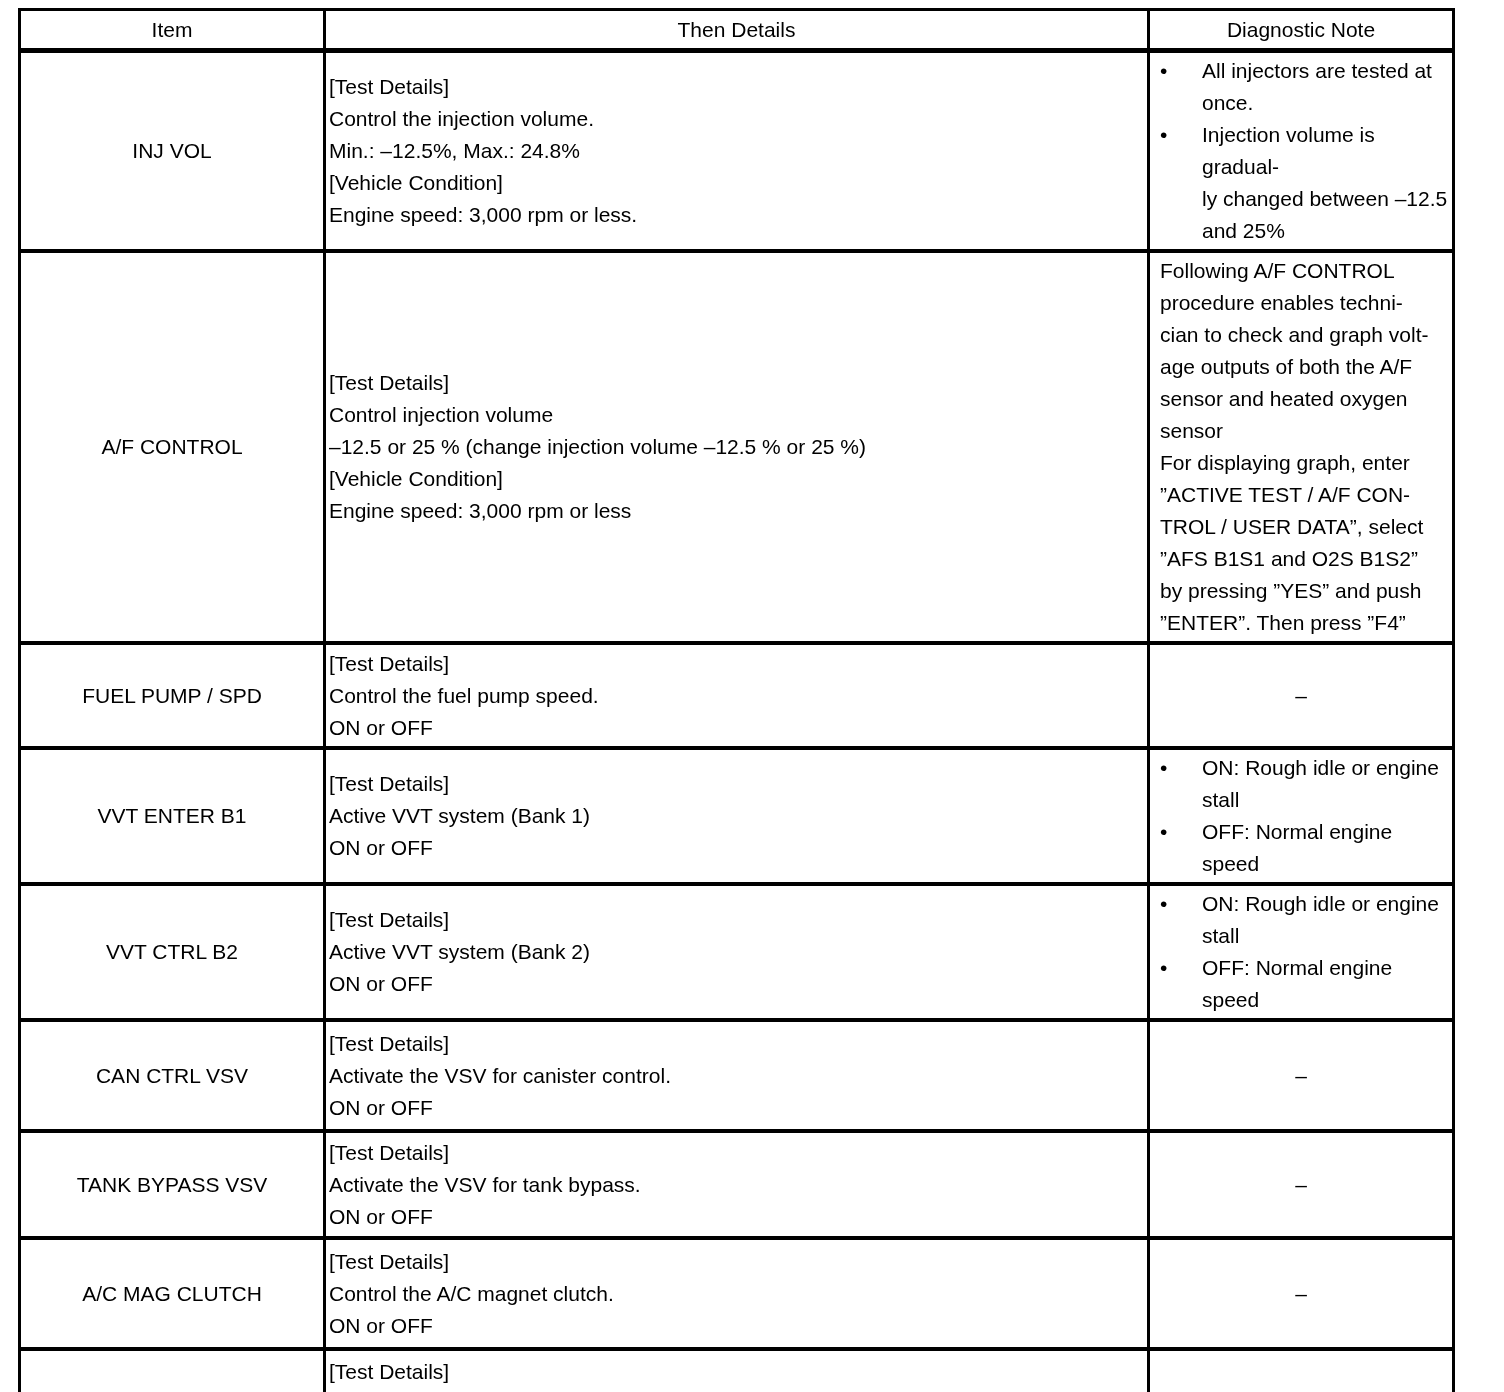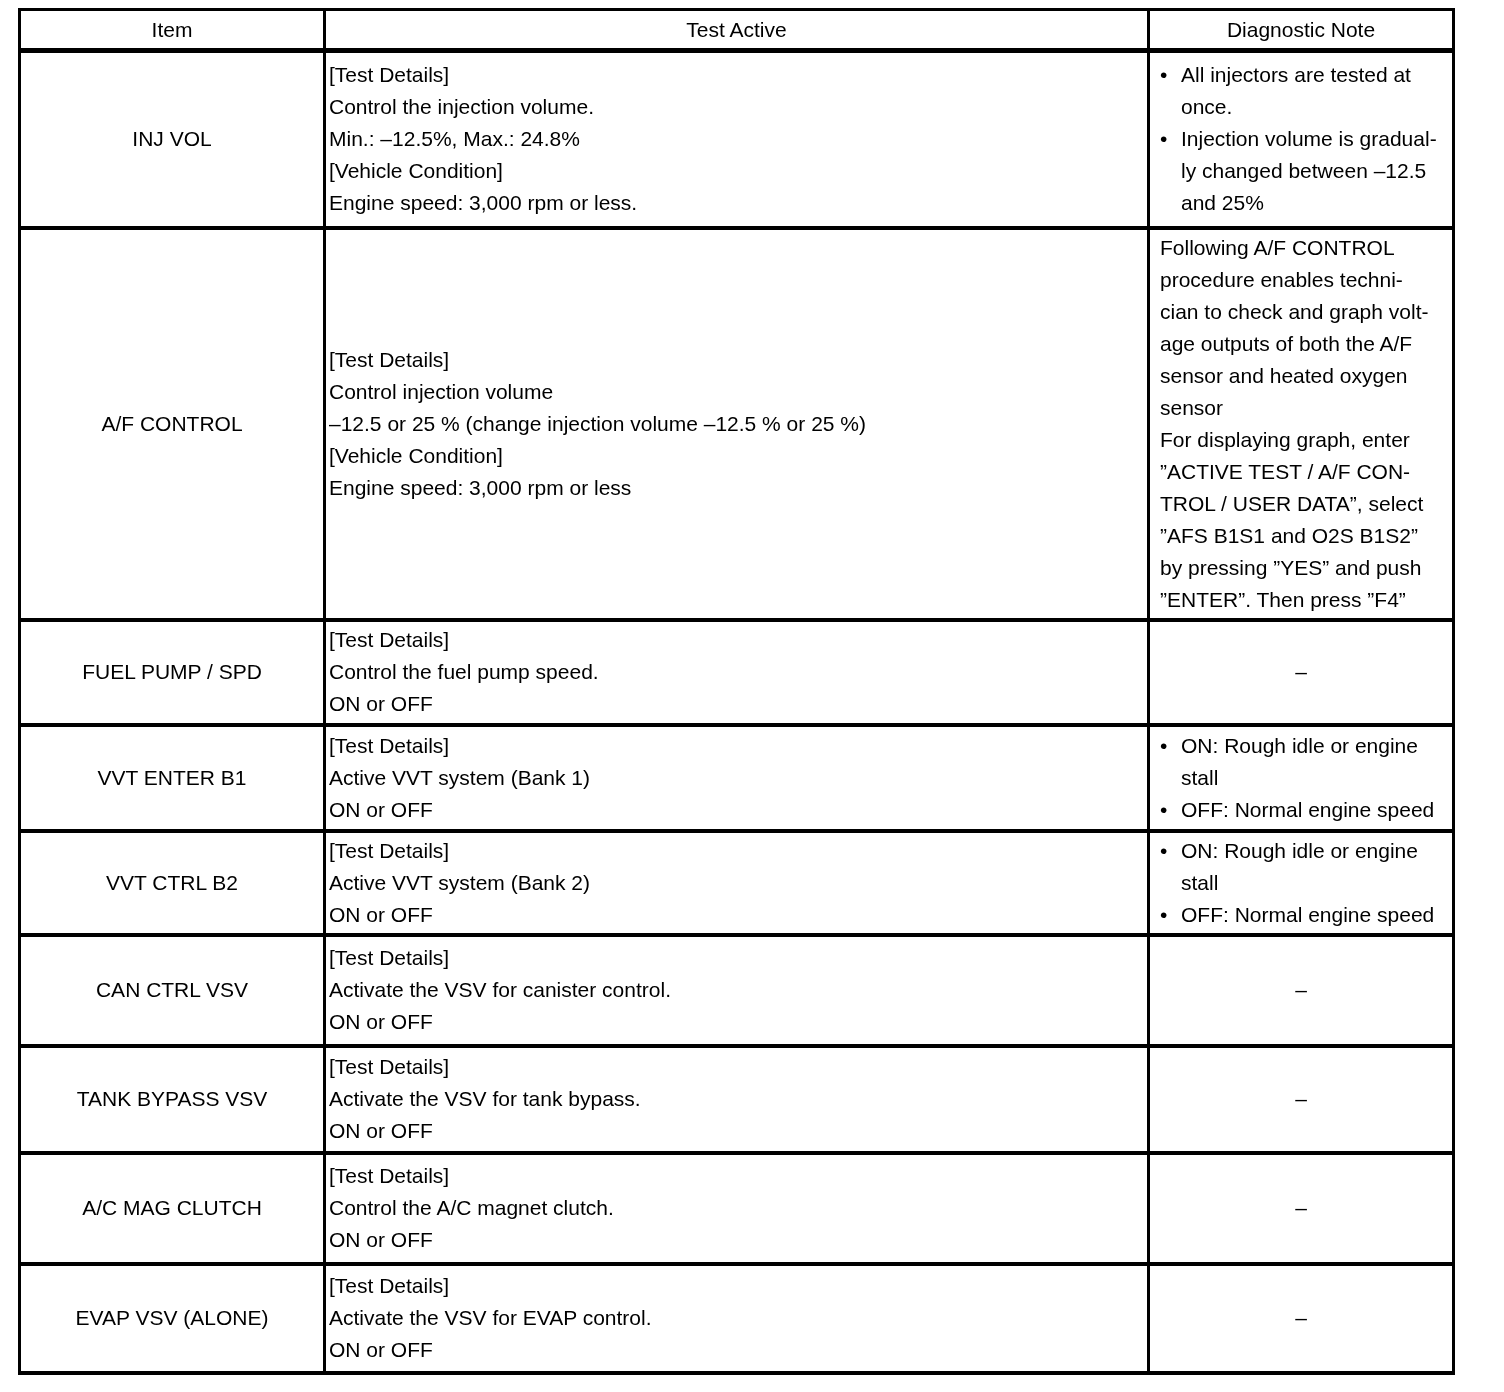--- a/index.html
+++ b/index.html
@@ -70,20 +70,21 @@
     display: flex;
     align-items: flex-start;
   }
   .bullet-marker {
     flex: 0 0 21px;
     width: 21px;
   }
   .bullet-text {
     flex: 1 1 auto;
     white-space: pre-line;
+    margin-left: 21px;
   }
 
   
   tr.rh-1 { height: 177px; }
   tr.rh-2 { height: 383px; }
   tr.rh-3 { height: 105px; }
   tr.rh-4 { height: 106px; }
   tr.rh-5 { height: 102px; }
   tr.rh-6 { height: 111px; }
   tr.rh-7 { height: 107px; }
@@ -96,21 +97,21 @@
 <div class="page">
   <table class="diag-table">
     <colgroup>
       <col class="c-item">
       <col class="c-details">
       <col class="c-note">
     </colgroup>
     <thead>
       <tr>
         <th>Item</th>
-        <th>Test Active</th>
+        <th>Then Details</th>
         <th>Diagnostic Note</th>
       </tr>
     </thead>
     <tbody>
       <tr class="rh-1">
         <td class="item-cell">INJ VOL</td>
         <td class="details-cell">[Test Details]
 Control the injection volume.
 Min.: –12.5%, Max.: 24.8%
 [Vehicle Condition]

